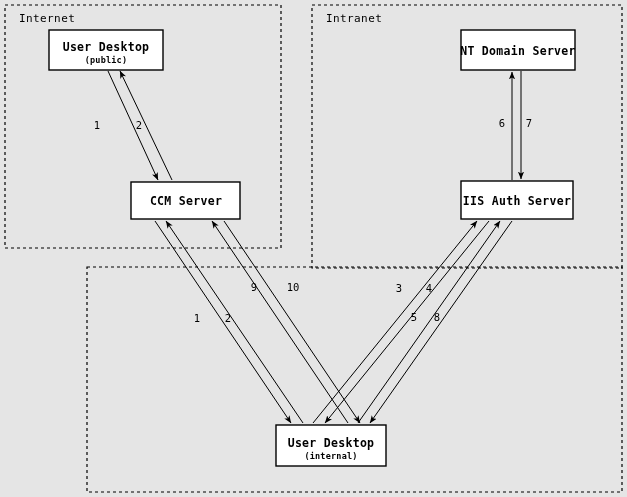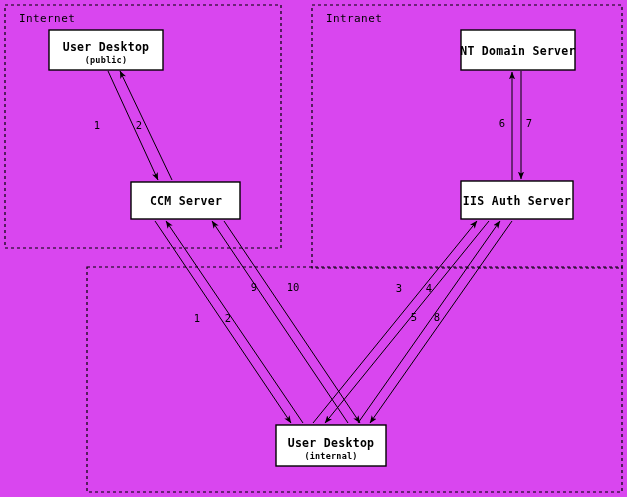--- a/index.html
+++ b/index.html
@@ -8,21 +8,21 @@
     padding: 0;
     background: #ffffff;
   }
   body {
     font-family: "DejaVu Sans Mono", "Liberation Mono", monospace;
   }
   #diagram-root {
     position: relative;
     width: 627px;
     height: 497px;
-    background: #d946ef;
+    background: #e5e5e5;
     overflow: hidden;
   }
   svg.canvas {
     position: absolute;
     top: 0;
     left: 0;
     width: 627px;
     height: 497px;
   }
   .zone-label {

